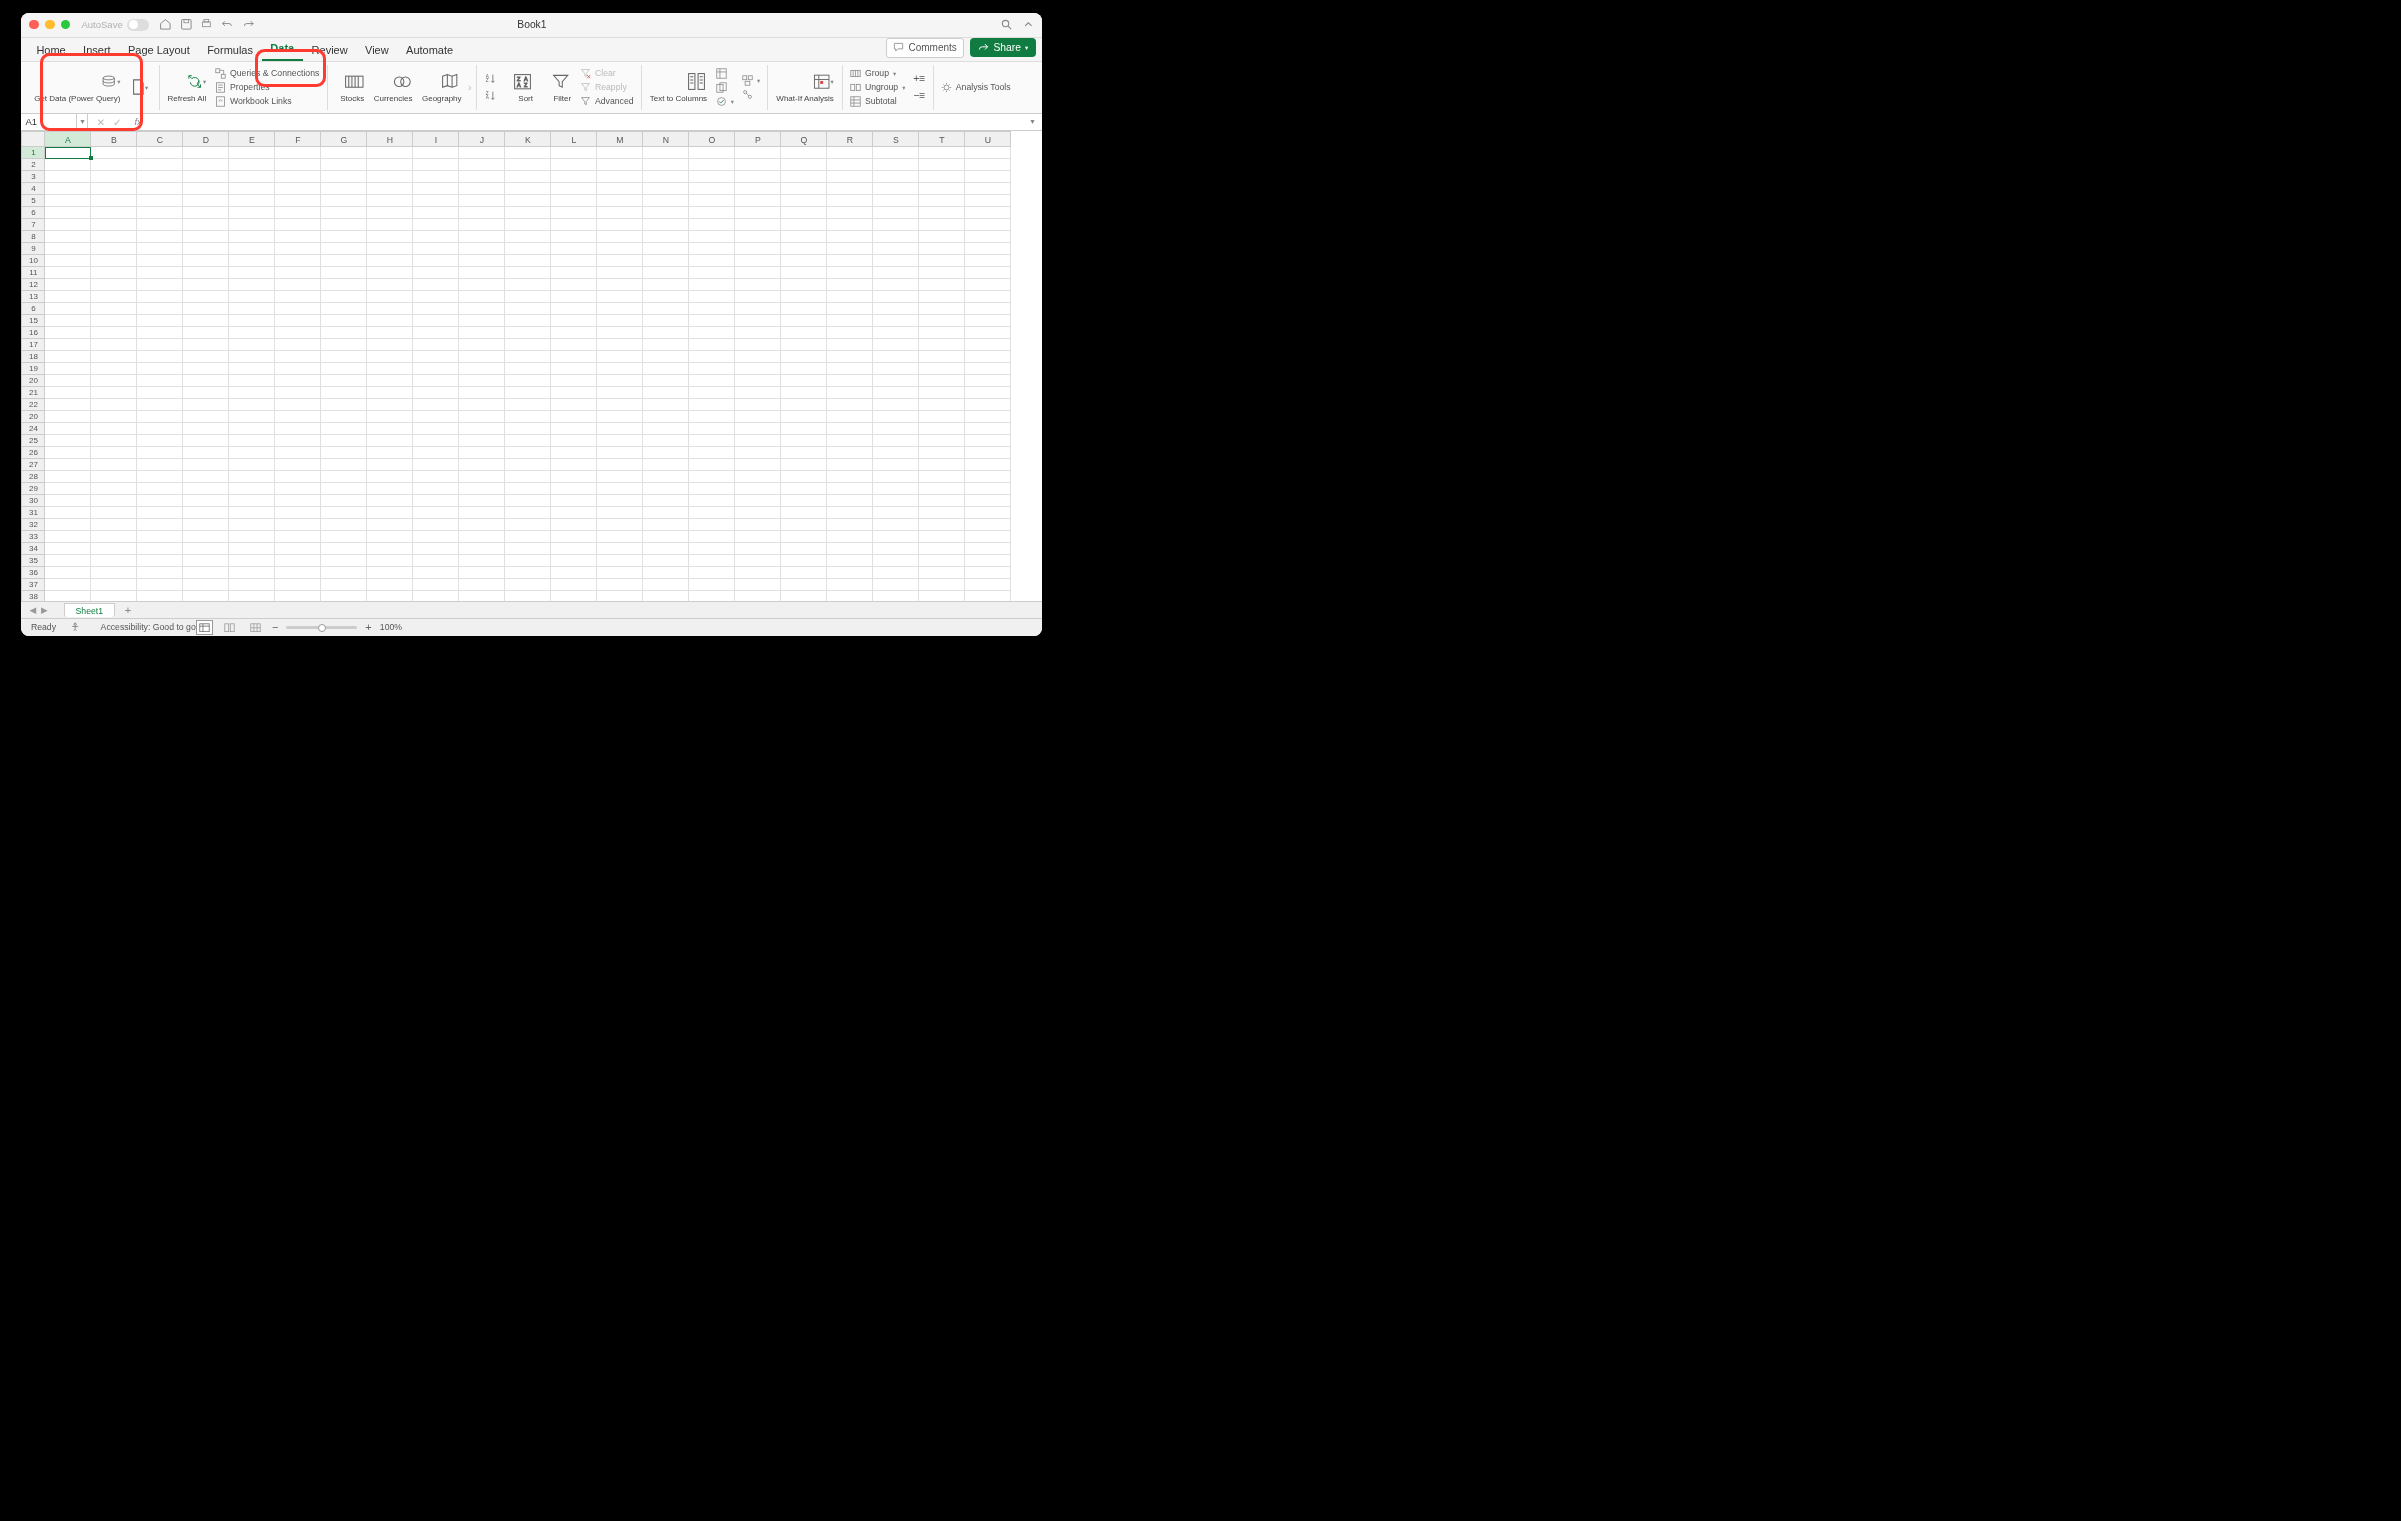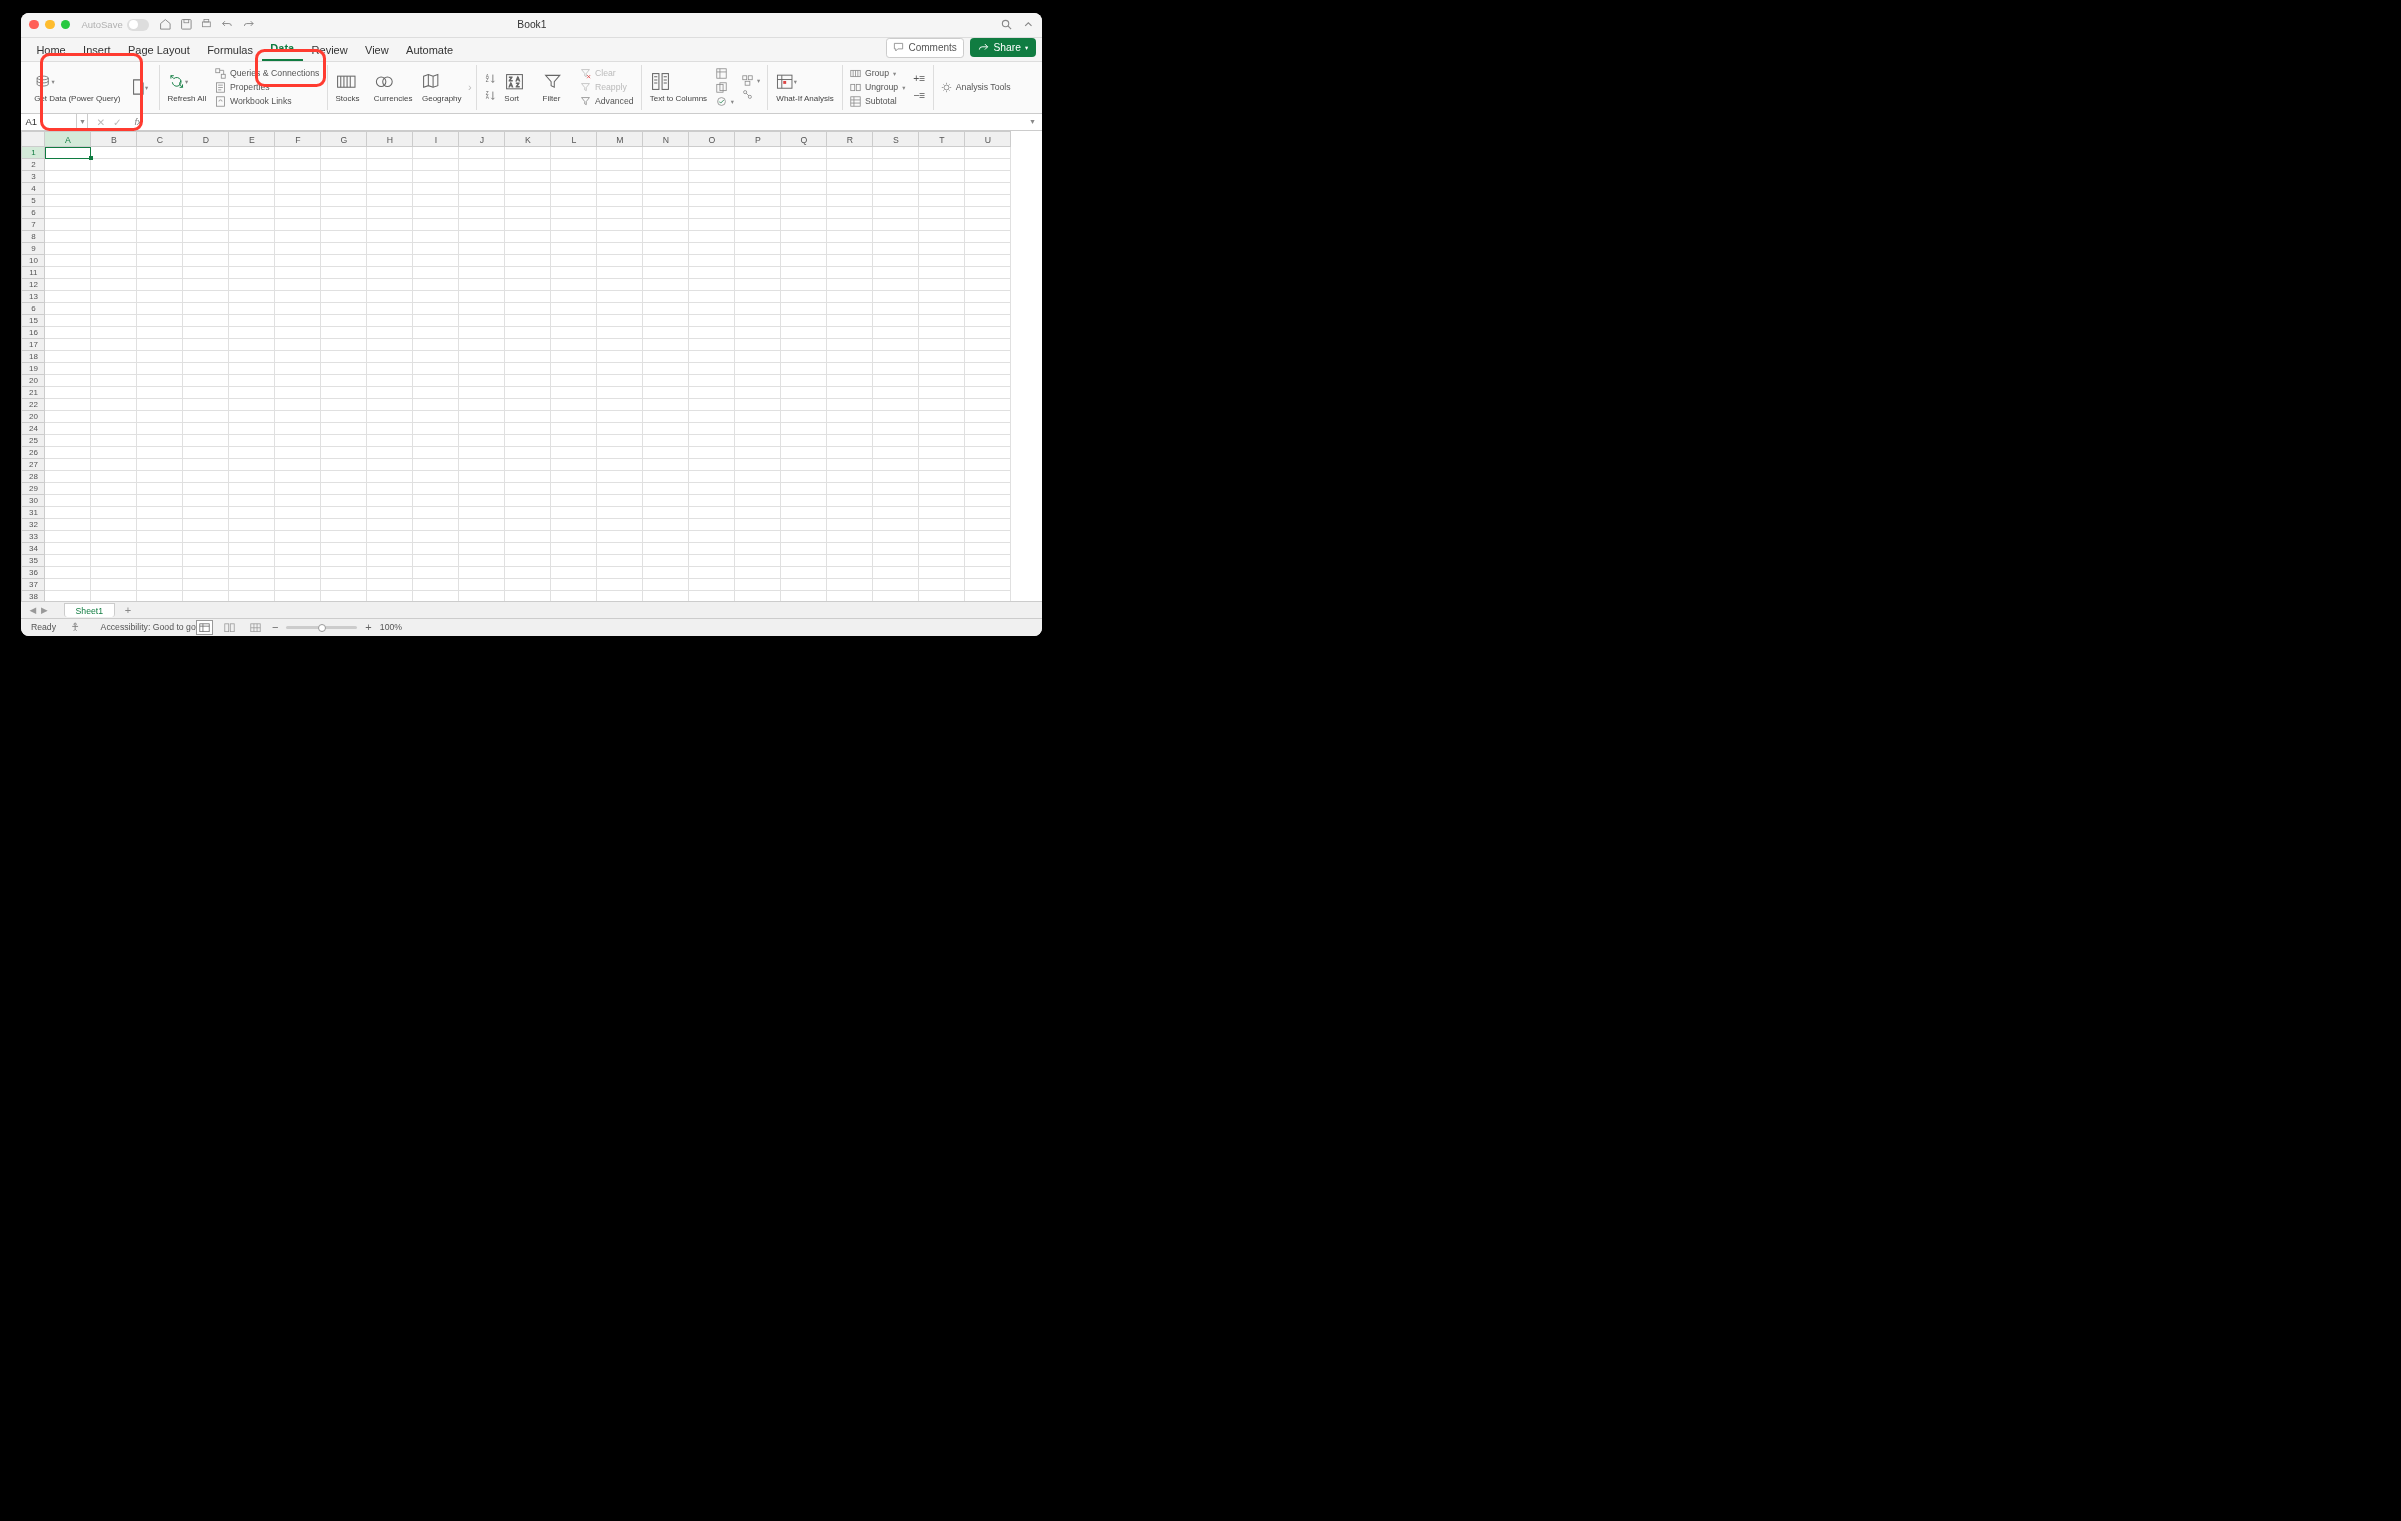--- a/index.html
+++ b/index.html
@@ -20,21 +20,21 @@
 .title-right { position: absolute; right: 8px; display: flex; gap: 9.5px; }
 .tabs { display: flex; padding: 0 6.3px; background: #f5f5f5; height: 24px; align-items: flex-end; border-bottom: 0.8px solid #ddd; position: relative; }
 .tab { padding: 4.8px 8.7px; font-size: 11px; color: #333; cursor: pointer; }
 .tab.active { color: #107c41; font-weight: 600; border-bottom: 2.4px solid #107c41; }
 .tab-right { position: absolute; right: 6.3px; display: flex; gap: 6.3px; align-items: center; bottom: 3.2px; }
 .comments-btn { display: flex; align-items: center; gap: 4px; font-size: 10px; color: #555; padding: 3.2px 6.3px; border: 0.8px solid #ccc; border-radius: 3.2px; background: #fff; }
 .share-btn { display: flex; align-items: center; gap: 4px; font-size: 10.3px; color: #fff; padding: 4px 8px; background: #107c41; border-radius: 4px; }
 .ribbon { background: #fafafa; display: flex; padding: 3.2px 4.8px; border-bottom: 0.8px solid #ccc; height: 52px; }
 .ribbon-group { display: flex; align-items: center; padding: 0 4.8px; border-right: 0.8px solid #ddd; gap: 3.2px; }
 .ribbon-group:last-child { border-right: none; }
-.rbtn { display: flex; flex-direction: column; align-items: flex-start; justify-content: center; padding: 1.6px 3.2px; font-size: 8px; color: #444; text-align: center; gap: 1.6px; min-width: 35px; }
+.rbtn { display: flex; flex-direction: column; align-items: flex-end; justify-content: center; padding: 1.6px 3.2px; font-size: 8px; color: #444; text-align: center; gap: 1.6px; min-width: 35px; }
 .rbtn-lg { min-width: 56px; }
 .rbtn .icon { width: 20.6px; height: 20.6px; display: flex; align-items: center; justify-content: center; color: #666; }
 .rbtn .icon svg { stroke: #666; fill: none; stroke-width: 1.3; }
 .rstack { display: flex; flex-direction: column; gap: 1.6px; justify-content: center; }
 .rstack-item { display: flex; align-items: center; gap: 4px; font-size: 8.7px; color: #555; padding: 0.8px 2.4px; }
 .rstack-item .si { width: 11px; height: 11px; }
 .highlight-red { border: 3.2px solid #ff3b30; border-radius: 9.5px; position: absolute; pointer-events: none; z-index: 100; }
 .hl1 { left: 19px; top: 40px; width: 103px; height: 78px; }
 .hl2 { left: 234px; top: 36px; width: 71px; height: 38px; }
 .formula-bar { display: flex; height: 17.4px; border-bottom: 0.8px solid #ccc; background: #fff; align-items: center; }

